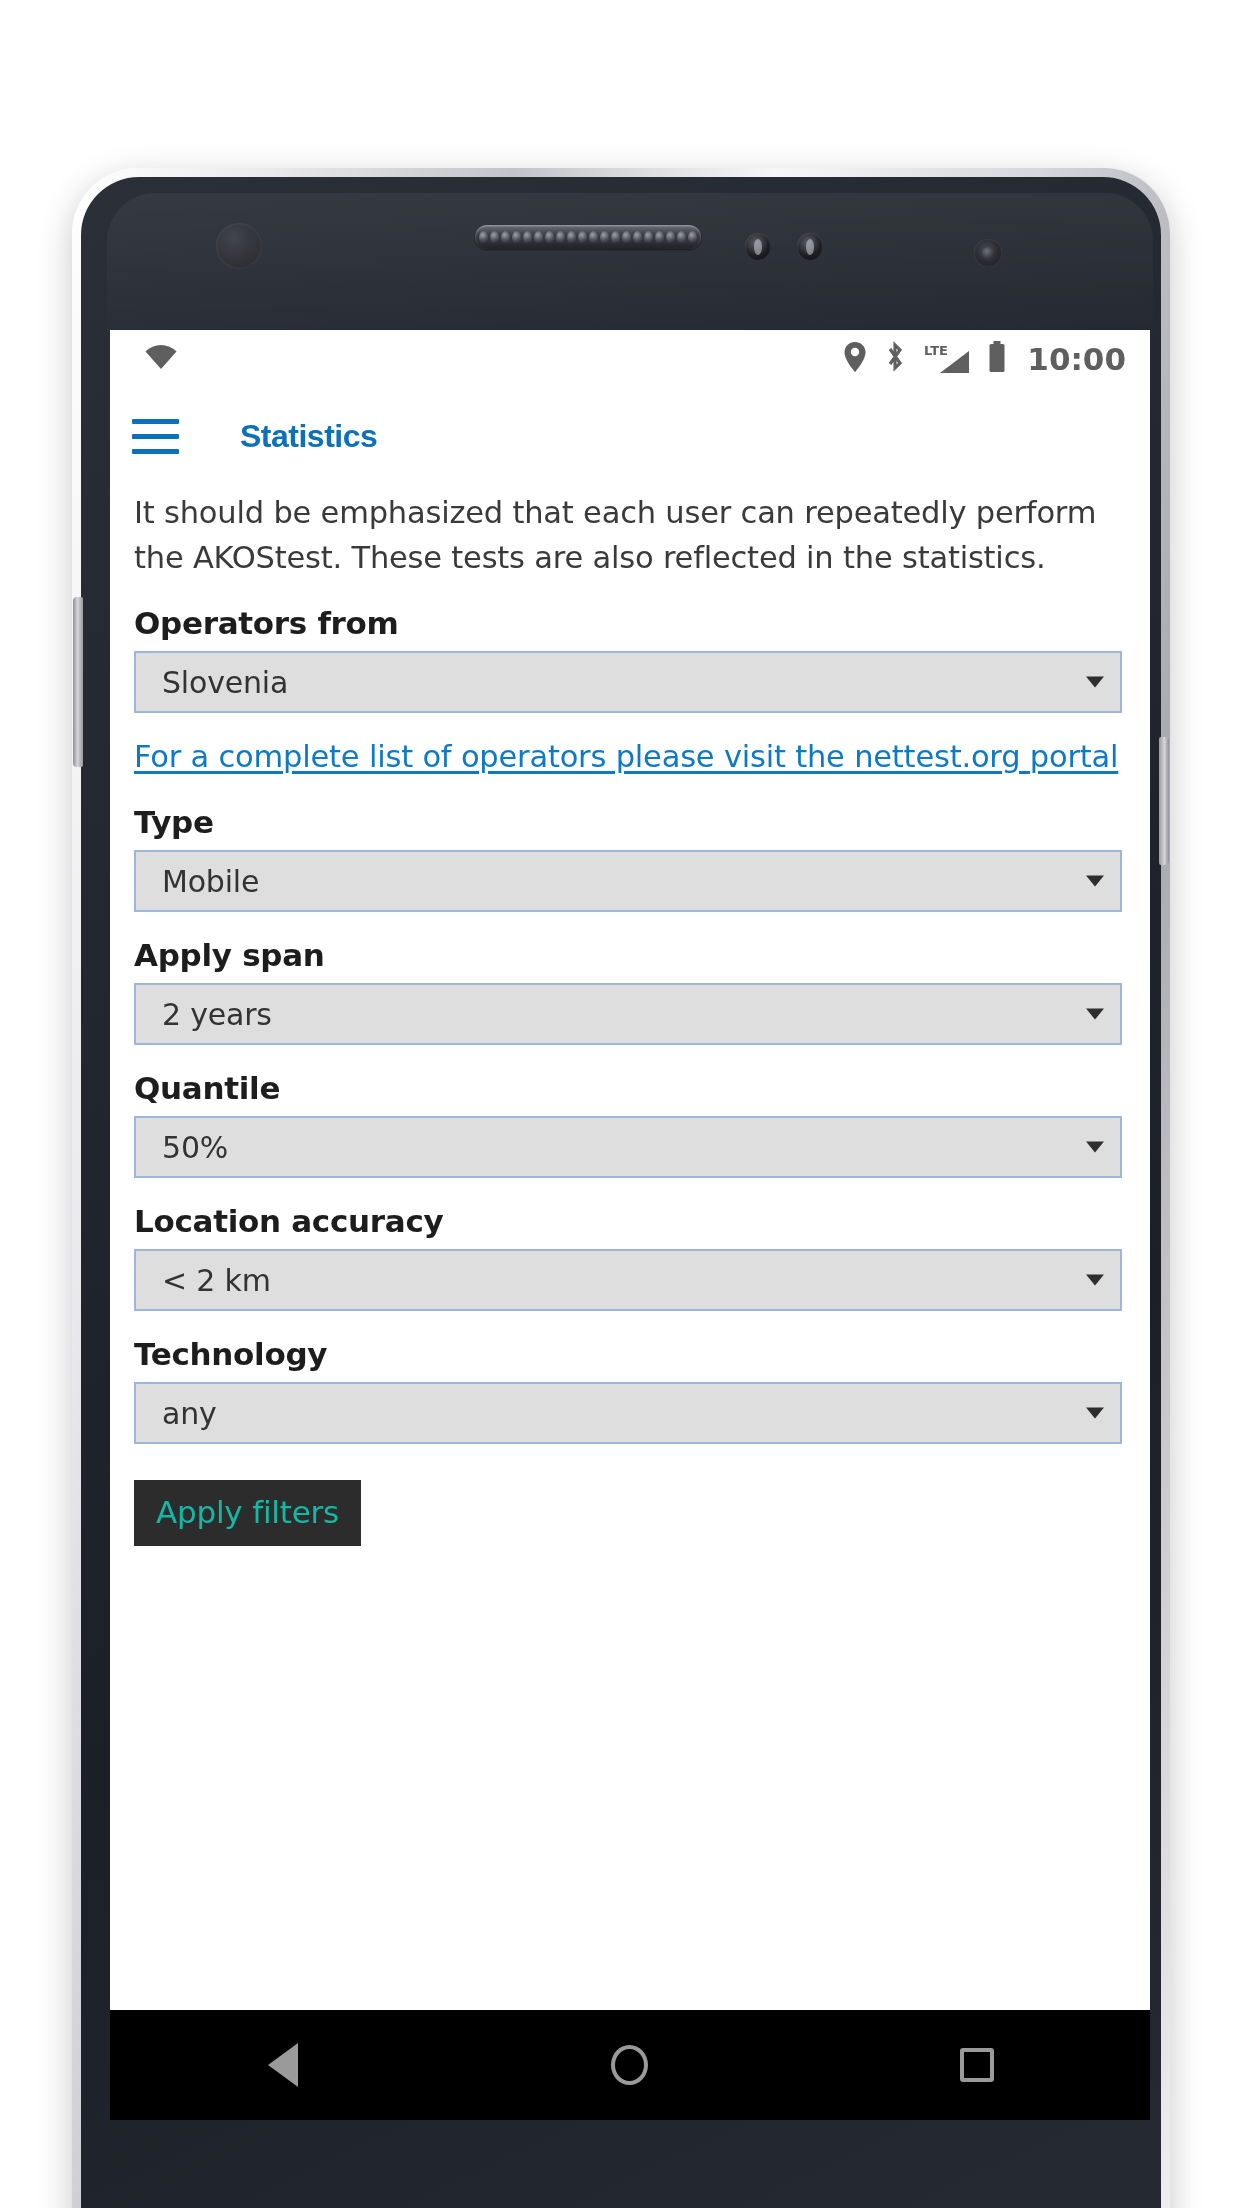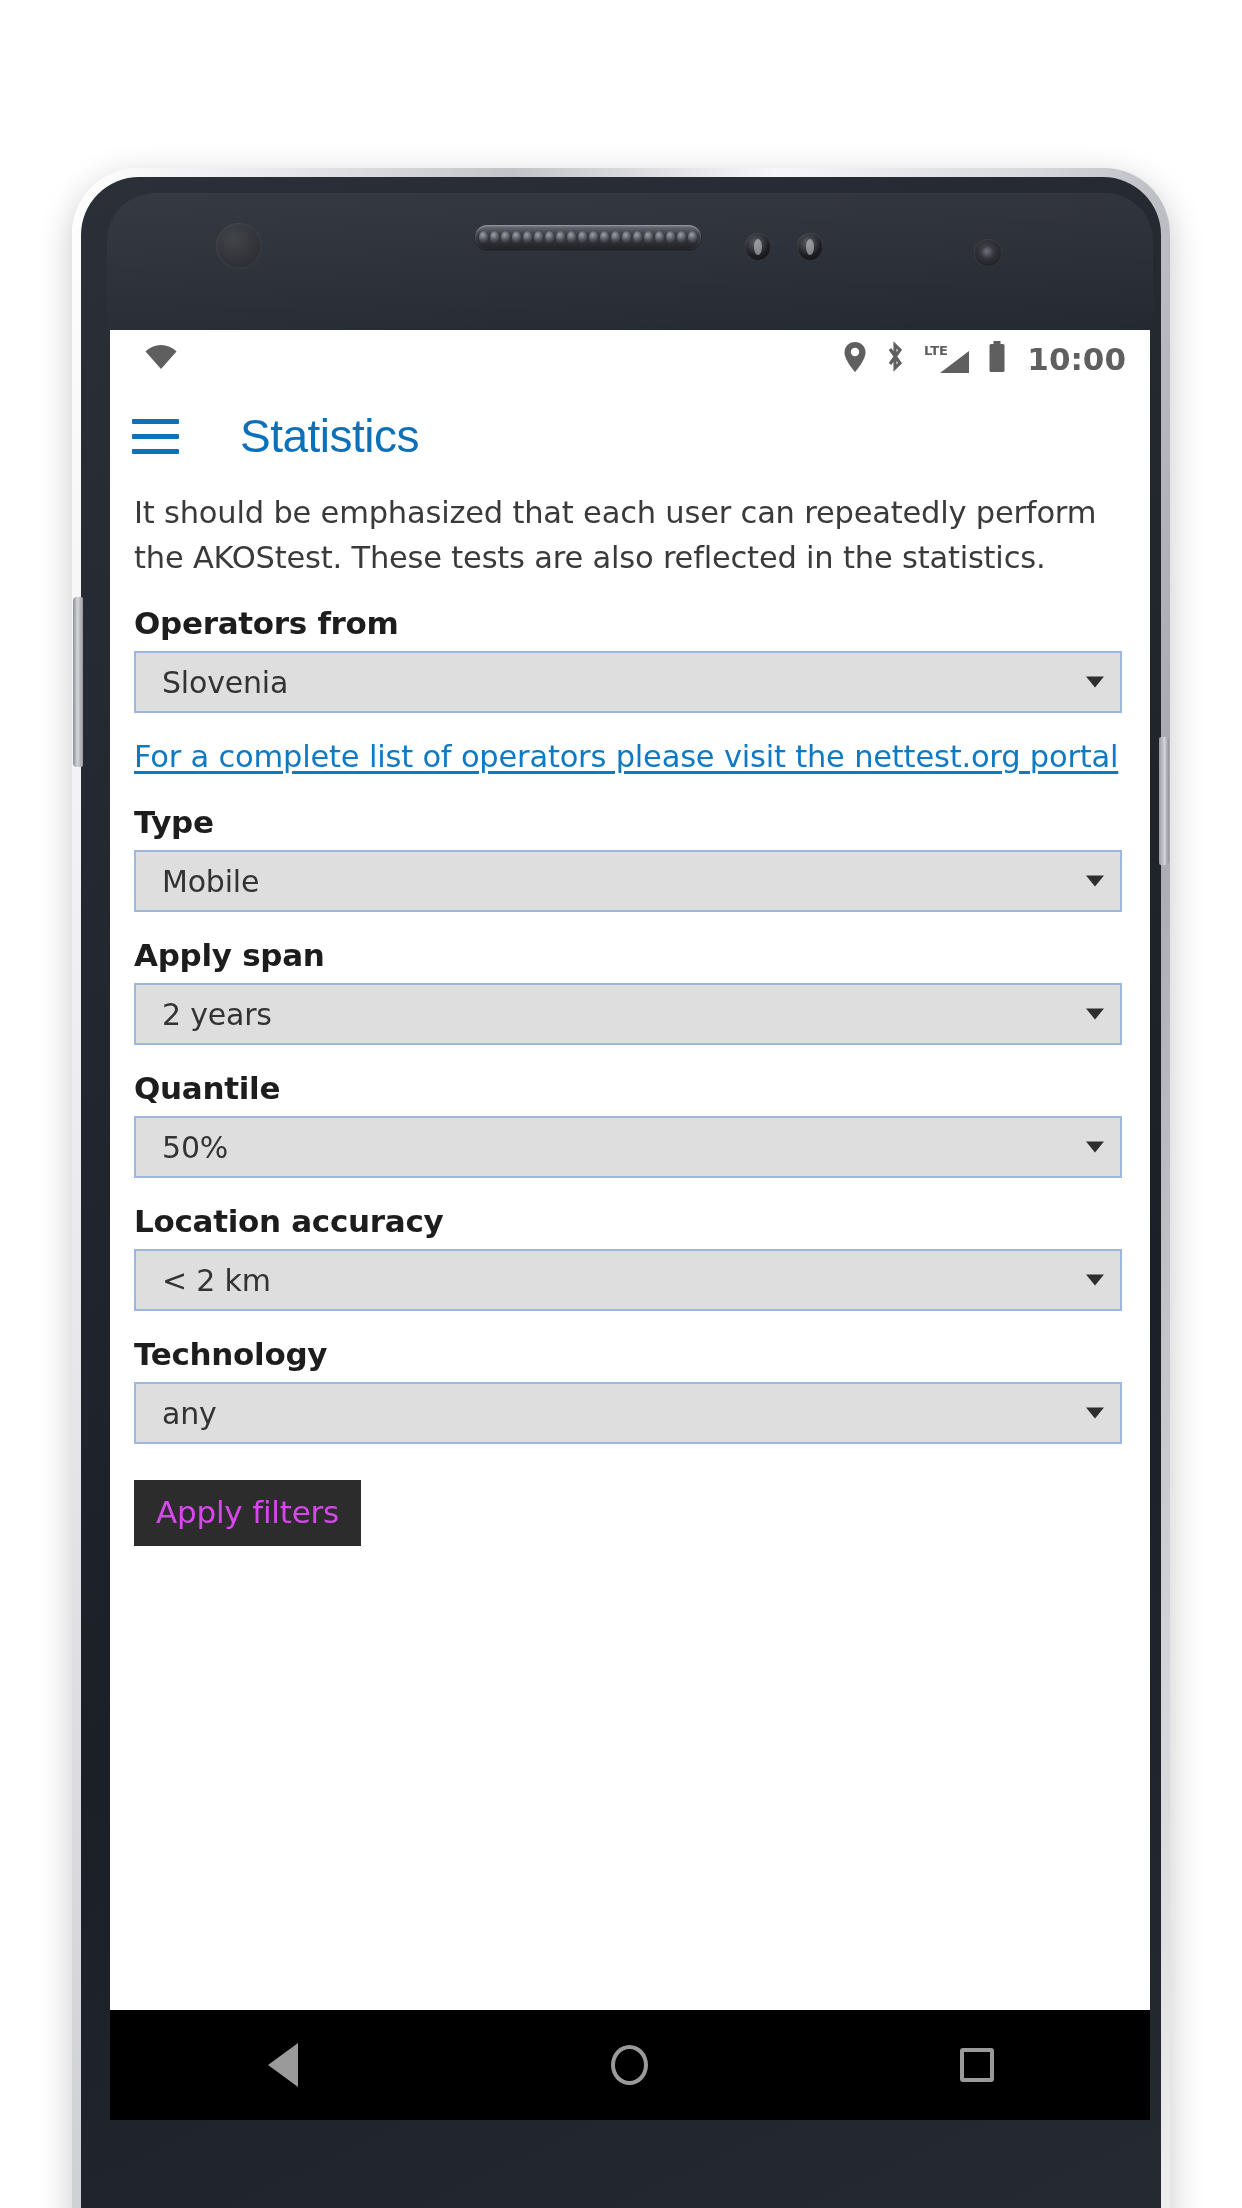--- a/index.html
+++ b/index.html
@@ -180,22 +180,22 @@
   #hamburger span {
     display: block;
     height: 5px;
     width: 47px;
     background: #0c71b9;
     border-radius: 1px;
   }
   #page-title {
     margin-left: 52px;
     font-family: "Liberation Sans", sans-serif;
-    font-size: 46px;
-    font-weight: 400;
+    font-size: 32px;
+    font-weight: 700;
     color: #0c71b9;
     letter-spacing: -0.5px;
   }
 
   
   #content {
     padding: 0 28px 0 24px;
   }
   .intro-text {
     font-family: "DejaVu Sans", sans-serif;
@@ -253,21 +253,21 @@
     text-underline-offset: 4px;
     margin-top: 22px;
     letter-spacing: -0.2px;
     cursor: pointer;
   }
 
   #apply-filters-button {
     margin-top: 36px;
     display: inline-block;
     background: #2c2c2c;
-    color: #d946ef;
+    color: #14b8a6;
     font-family: "DejaVu Sans", sans-serif;
     font-size: 31px;
     padding: 14px 22px 16px 22px;
     border: none;
     cursor: pointer;
     letter-spacing: -0.2px;
   }
 
   
   #nav-bar {

